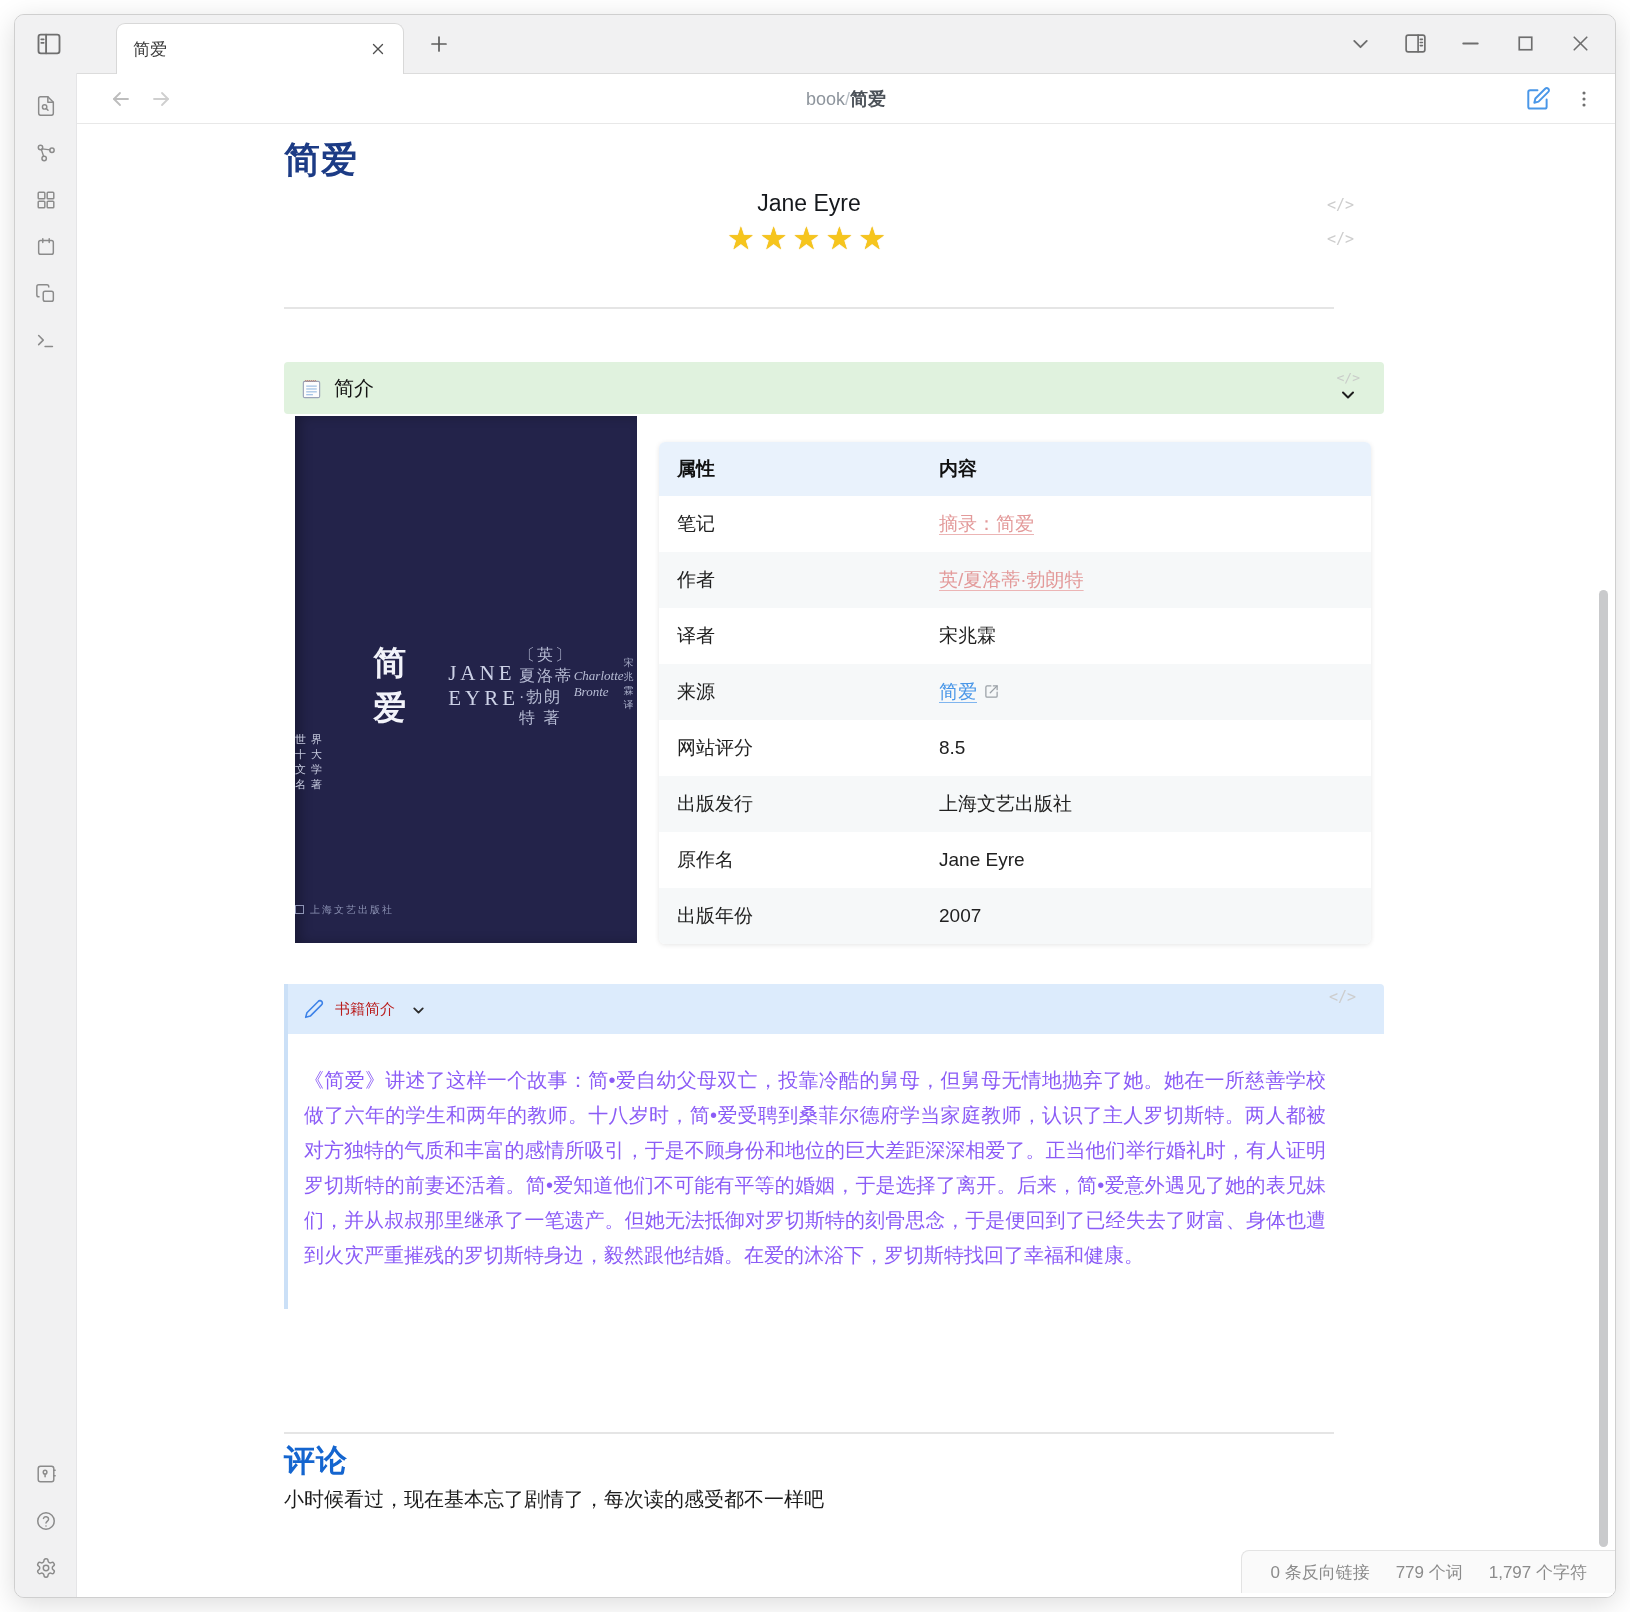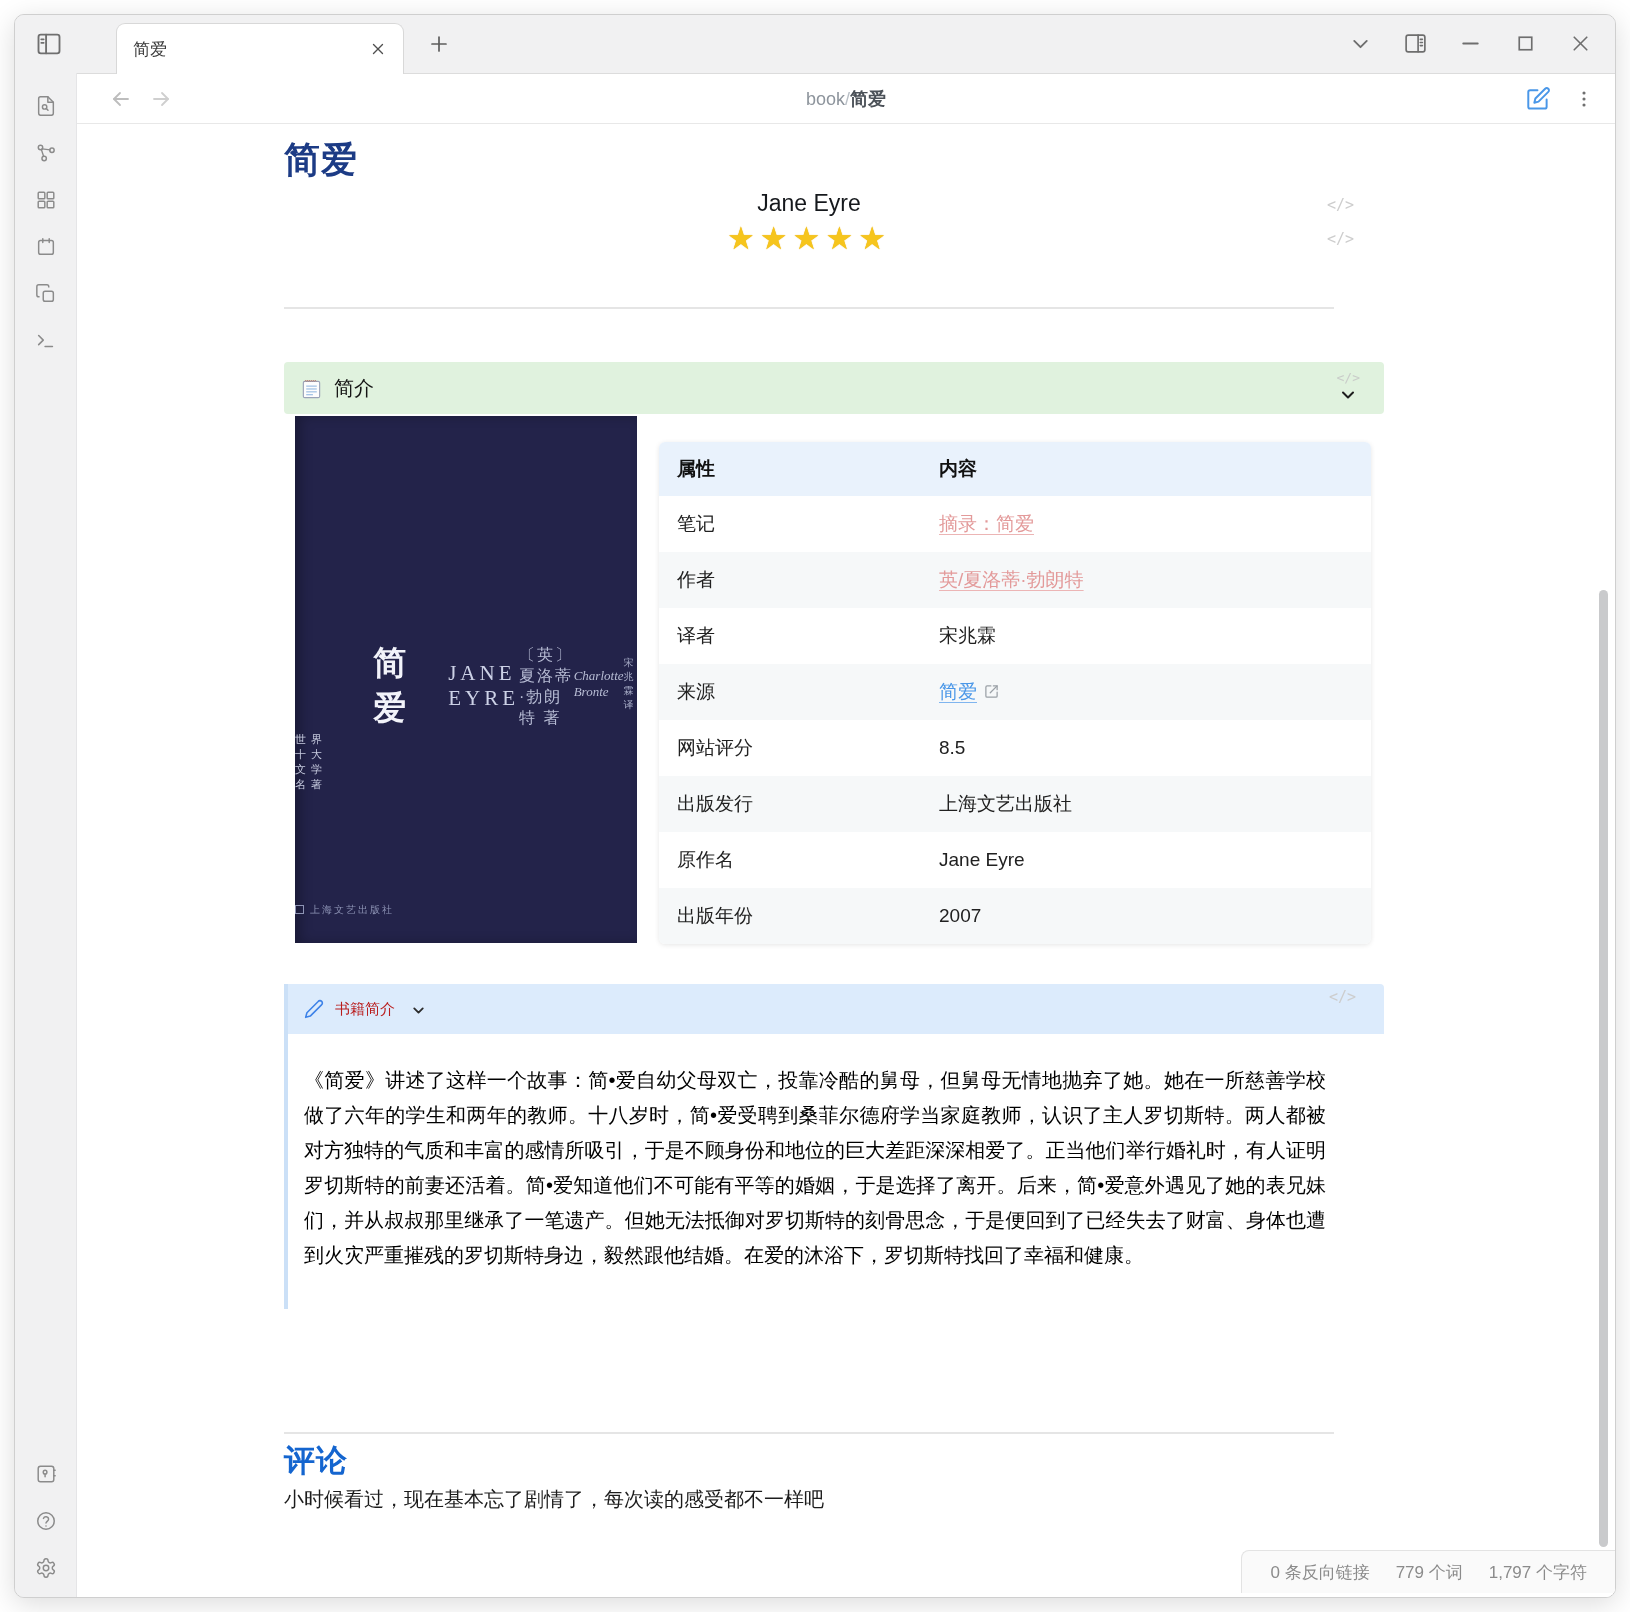--- a/index.html
+++ b/index.html
@@ -81,21 +81,21 @@
   .ilink { color:#e39a9a; text-decoration:underline; text-decoration-color:#ecb5b5; text-underline-offset:4px; cursor:pointer; }
   .elink { color:#4a97e8; text-decoration:underline; text-decoration-color:#7fb5ef; text-underline-offset:4px; cursor:pointer; }
   .ext-icon { width:15px; height:15px; color:#9aa0a6; margin-left:7px; vertical-align:-1px; }
 
   
   .callout-blue { position:absolute; left:207px; top:860px; width:1100px; border-left:4px solid #cbe0f7; }
   .cb-header { height:50px; background:#dcebfc; border-radius:0 4px 0 0; display:flex; align-items:center; padding:0 16px; gap:11px; }
   .pencil-icon { width:20px; height:20px; color:#3d82e8; }
   .cb-title { font-size:15px; font-weight:400; color:#b91c1c; }
   .cb-chevron { width:17px; height:17px; color:#2c2c2c; margin-left:4px; margin-top:3px; }
-  .cb-body { background:#fff; padding:29px 58px 36px 16px; font-size:20px; line-height:35px; color:#000000; text-align:justify; }
+  .cb-body { background:#fff; padding:29px 58px 36px 16px; font-size:20px; line-height:35px; color:#8b5cf6; text-align:justify; }
 
   .h2-title { position:absolute; left:207px; top:1316px; font-size:31px; font-weight:700; color:#1465cf; letter-spacing:1px; }
   .comment-text { position:absolute; left:207px; top:1362px; font-size:20px; color:#1c1c1c; }
 
   
   .status-bar { position:absolute; right:0; bottom:4px; height:43px; background:#fafafa; border:1px solid #e3e3e3;
     border-right:none; border-bottom:none; border-radius:8px 0 0 0; display:flex; align-items:center; gap:26px;
     padding:0 28px; color:#8b8b8b; font-size:17px; z-index:5; }
   .scroll-thumb { position:absolute; right:7px; top:466px; width:9px; height:957px; background:#c9cacc; border-radius:5px; }
 

